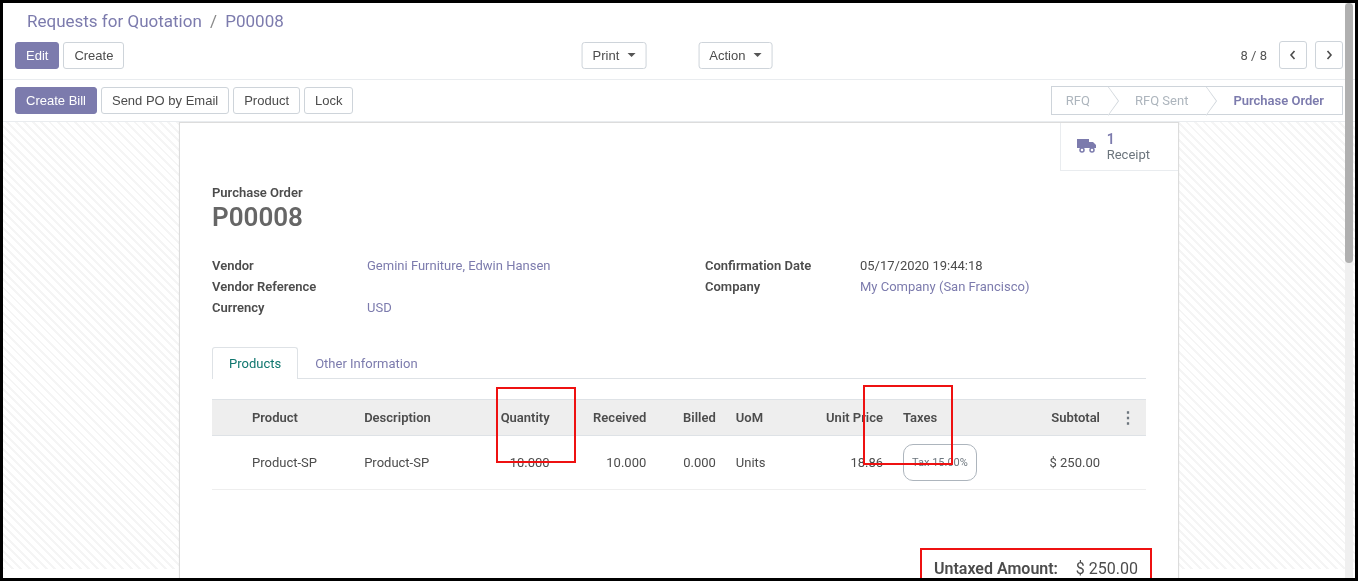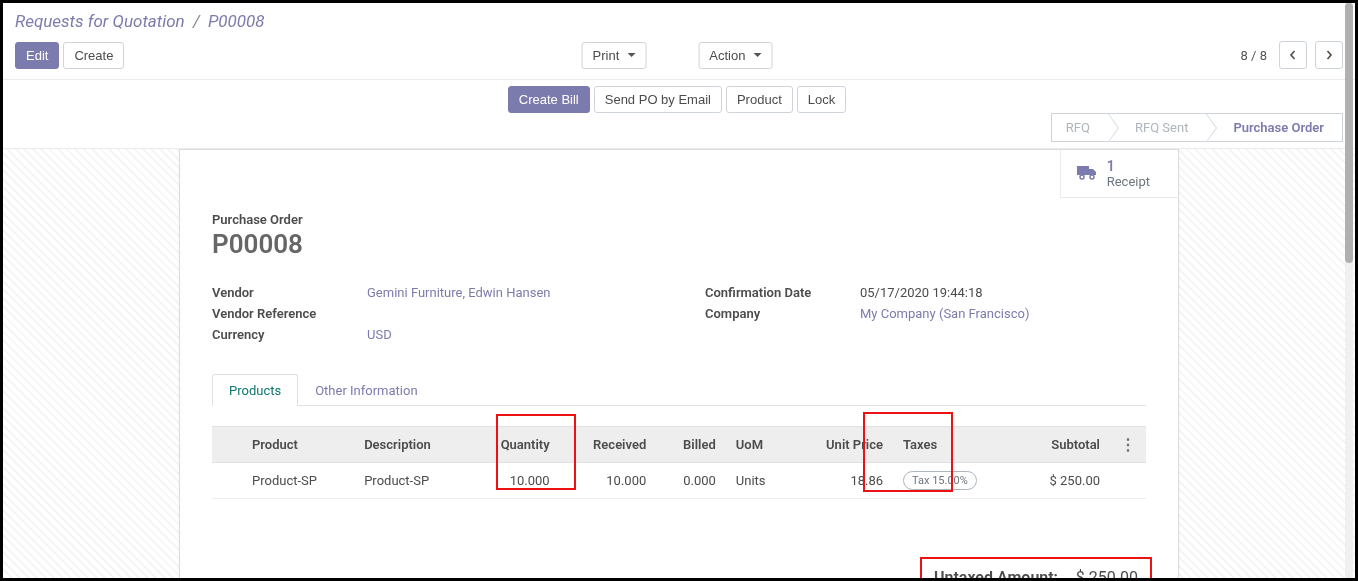--- a/index.html
+++ b/index.html
@@ -1,33 +1,33 @@
 <!DOCTYPE html>
 <html><head>
 <meta charset="utf-8">
 <style>
   * { box-sizing: border-box; margin: 0; padding: 0; }
   body { font-family: -apple-system, BlinkMacSystemFont, "Segoe UI", Roboto, "Helvetica Neue", Arial, sans-serif; font-size: 13px; color: #4c4c4c; background: #fff; }
   .frame { border: 3px solid #000; width: 1358px; height: 581px; position: relative; overflow: hidden; }
   .inner { position: relative; width: 100%; height: 100%; }
   .scroll-track { position: absolute; right: 2px; top: 0; bottom: 0; width: 8px; background: #f0f0f0; }
   .scroll-thumb { position: absolute; top: 0; width: 8px; height: 260px; background: #b0b0b0; border-radius: 4px; }
-  .breadcrumb { padding: 8px 12px 4px; font-size: 17px; font-style: italic; }
+  .breadcrumb { padding: 8px 24px 4px; font-size: 17px; }
   .breadcrumb a { color: #7c7bad; text-decoration: none; }
   .breadcrumb .sep { color: #888; margin: 0 4px; }
   .breadcrumb .cur { color: #7c7bad; }
   .toolbar { display: flex; align-items: center; padding: 6px 12px 10px; border-bottom: 1px solid #e9ecef; position: relative; }
   .btn { display: inline-flex; align-items: center; gap: 4px; border: 1px solid #ced4da; background: #fff; color: #4c4c4c; padding: 5px 10px; font-size: 13px; border-radius: 3px; cursor: pointer; margin-right: 4px; }
   .btn-primary { background: #7c7bad; color: #fff; border-color: #7c7bad; }
   .toolbar-center { position: absolute; left: 50%; transform: translateX(-50%); display: flex; gap: 48px; }
   .toolbar-right { margin-left: auto; display: flex; align-items: center; gap: 8px; }
   .pager { color: #555; font-size: 13px; margin-right: 4px; }
   .pager-btn { border: 1px solid #ced4da; background: #fff; width: 28px; height: 28px; display: inline-flex; align-items: center; justify-content: center; border-radius: 3px; cursor: pointer; font-size: 14px; color: #4c4c4c; }
   .caret { display: inline-block; margin-left: 4px; border-top: 4px solid #555; border-left: 4px solid transparent; border-right: 4px solid transparent; }
-  .statusbar-row { display: flex; align-items: center; padding: 6px 12px; background: #fff; border-bottom: 1px solid #e9ecef; flex-direction: column; }
+  .statusbar-row { display: flex; align-items: center; padding: 6px 12px; background: #fff; border-bottom: 1px solid #e9ecef; }
   .status-btns { display: flex; }
   .statusbar { margin-left: auto; display: flex; align-items: center; }
   .status-step { position: relative; padding: 6px 18px 6px 26px; background: #fff; border: 1px solid #ced4da; color: #adb5bd; font-size: 13px; }
   .status-step.first { padding-left: 14px; }
   .status-step + .status-step { border-left: none; }
   .status-step.active { color: #7c7bad; font-weight: 600; background: #fff; }
   .status-step::after {
     content: ""; position: absolute; right: -10px; top: 0; bottom: 0; width: 0;
     border-top: 14px solid transparent; border-bottom: 14px solid transparent; border-left: 10px solid #fff; z-index: 2;
   }
@@ -53,21 +53,21 @@
   .field-val a { color: #7c7bad; text-decoration: none; }
   .tabs { margin-top: 26px; border-bottom: 1px solid #dee2e6; display: flex; }
   .tab { padding: 8px 16px; cursor: pointer; color: #7c7bad; font-size: 13px; border: 1px solid transparent; border-bottom: none; margin-bottom: -1px; }
   .tab.active { color: #0f766e; border-color: #dee2e6; background: #fff; border-radius: 3px 3px 0 0; }
   .table-wrap { margin-top: 20px; position: relative; }
   table.lines { width: 100%; border-collapse: collapse; }
   table.lines thead th { background: #eee; font-weight: 600; padding: 8px 10px; text-align: left; font-size: 13px; border-top: 1px solid #dee2e6; border-bottom: 1px solid #dee2e6; color: #4c4c4c; }
   table.lines thead th.r { text-align: right; }
   table.lines tbody td { padding: 8px 10px; border-bottom: 1px solid #eee; font-size: 13px; color: #4c4c4c; }
   table.lines tbody td.r { text-align: right; }
-  .tax-pill { display: inline-block; border: 1px solid #adb5bd; border-radius: 10px; padding: 2px 8px; font-size: 11px; color: #6c757d; }
+  .tax-pill { display: inline-block; border: 1px solid #adb5bd; border-radius: 10px; padding: 11px 8px; font-size: 11px; color: #6c757d; }
   .kebab { color: #6c757d; font-size: 16px; cursor: pointer; }
   .redbox { position: absolute; border: 2px solid #e11; pointer-events: none; z-index: 20; }
   .rb-qty-h { left: 284px; top: -12px; width: 80px; height: 76px; }
   .rb-price-h { left: 651px; top: -14px; width: 90px; height: 80px; }
   .totals { margin-top: 60px; display: flex; justify-content: flex-end; padding-right: 0; position: relative; }
   .totals-inner { width: 220px; position: relative; padding: 6px 8px; }
   .total-row { display: flex; justify-content: space-between; padding: 3px 0; font-size: 16px; }
   .total-row .lbl { font-weight: 600; color: #4c4c4c; }
   .total-row .val { color: #4c4c4c; }
   .redbox-totals { position: absolute; left: -6px; top: -2px; right: -6px; bottom: -2px; border: 2px solid #e11; }

